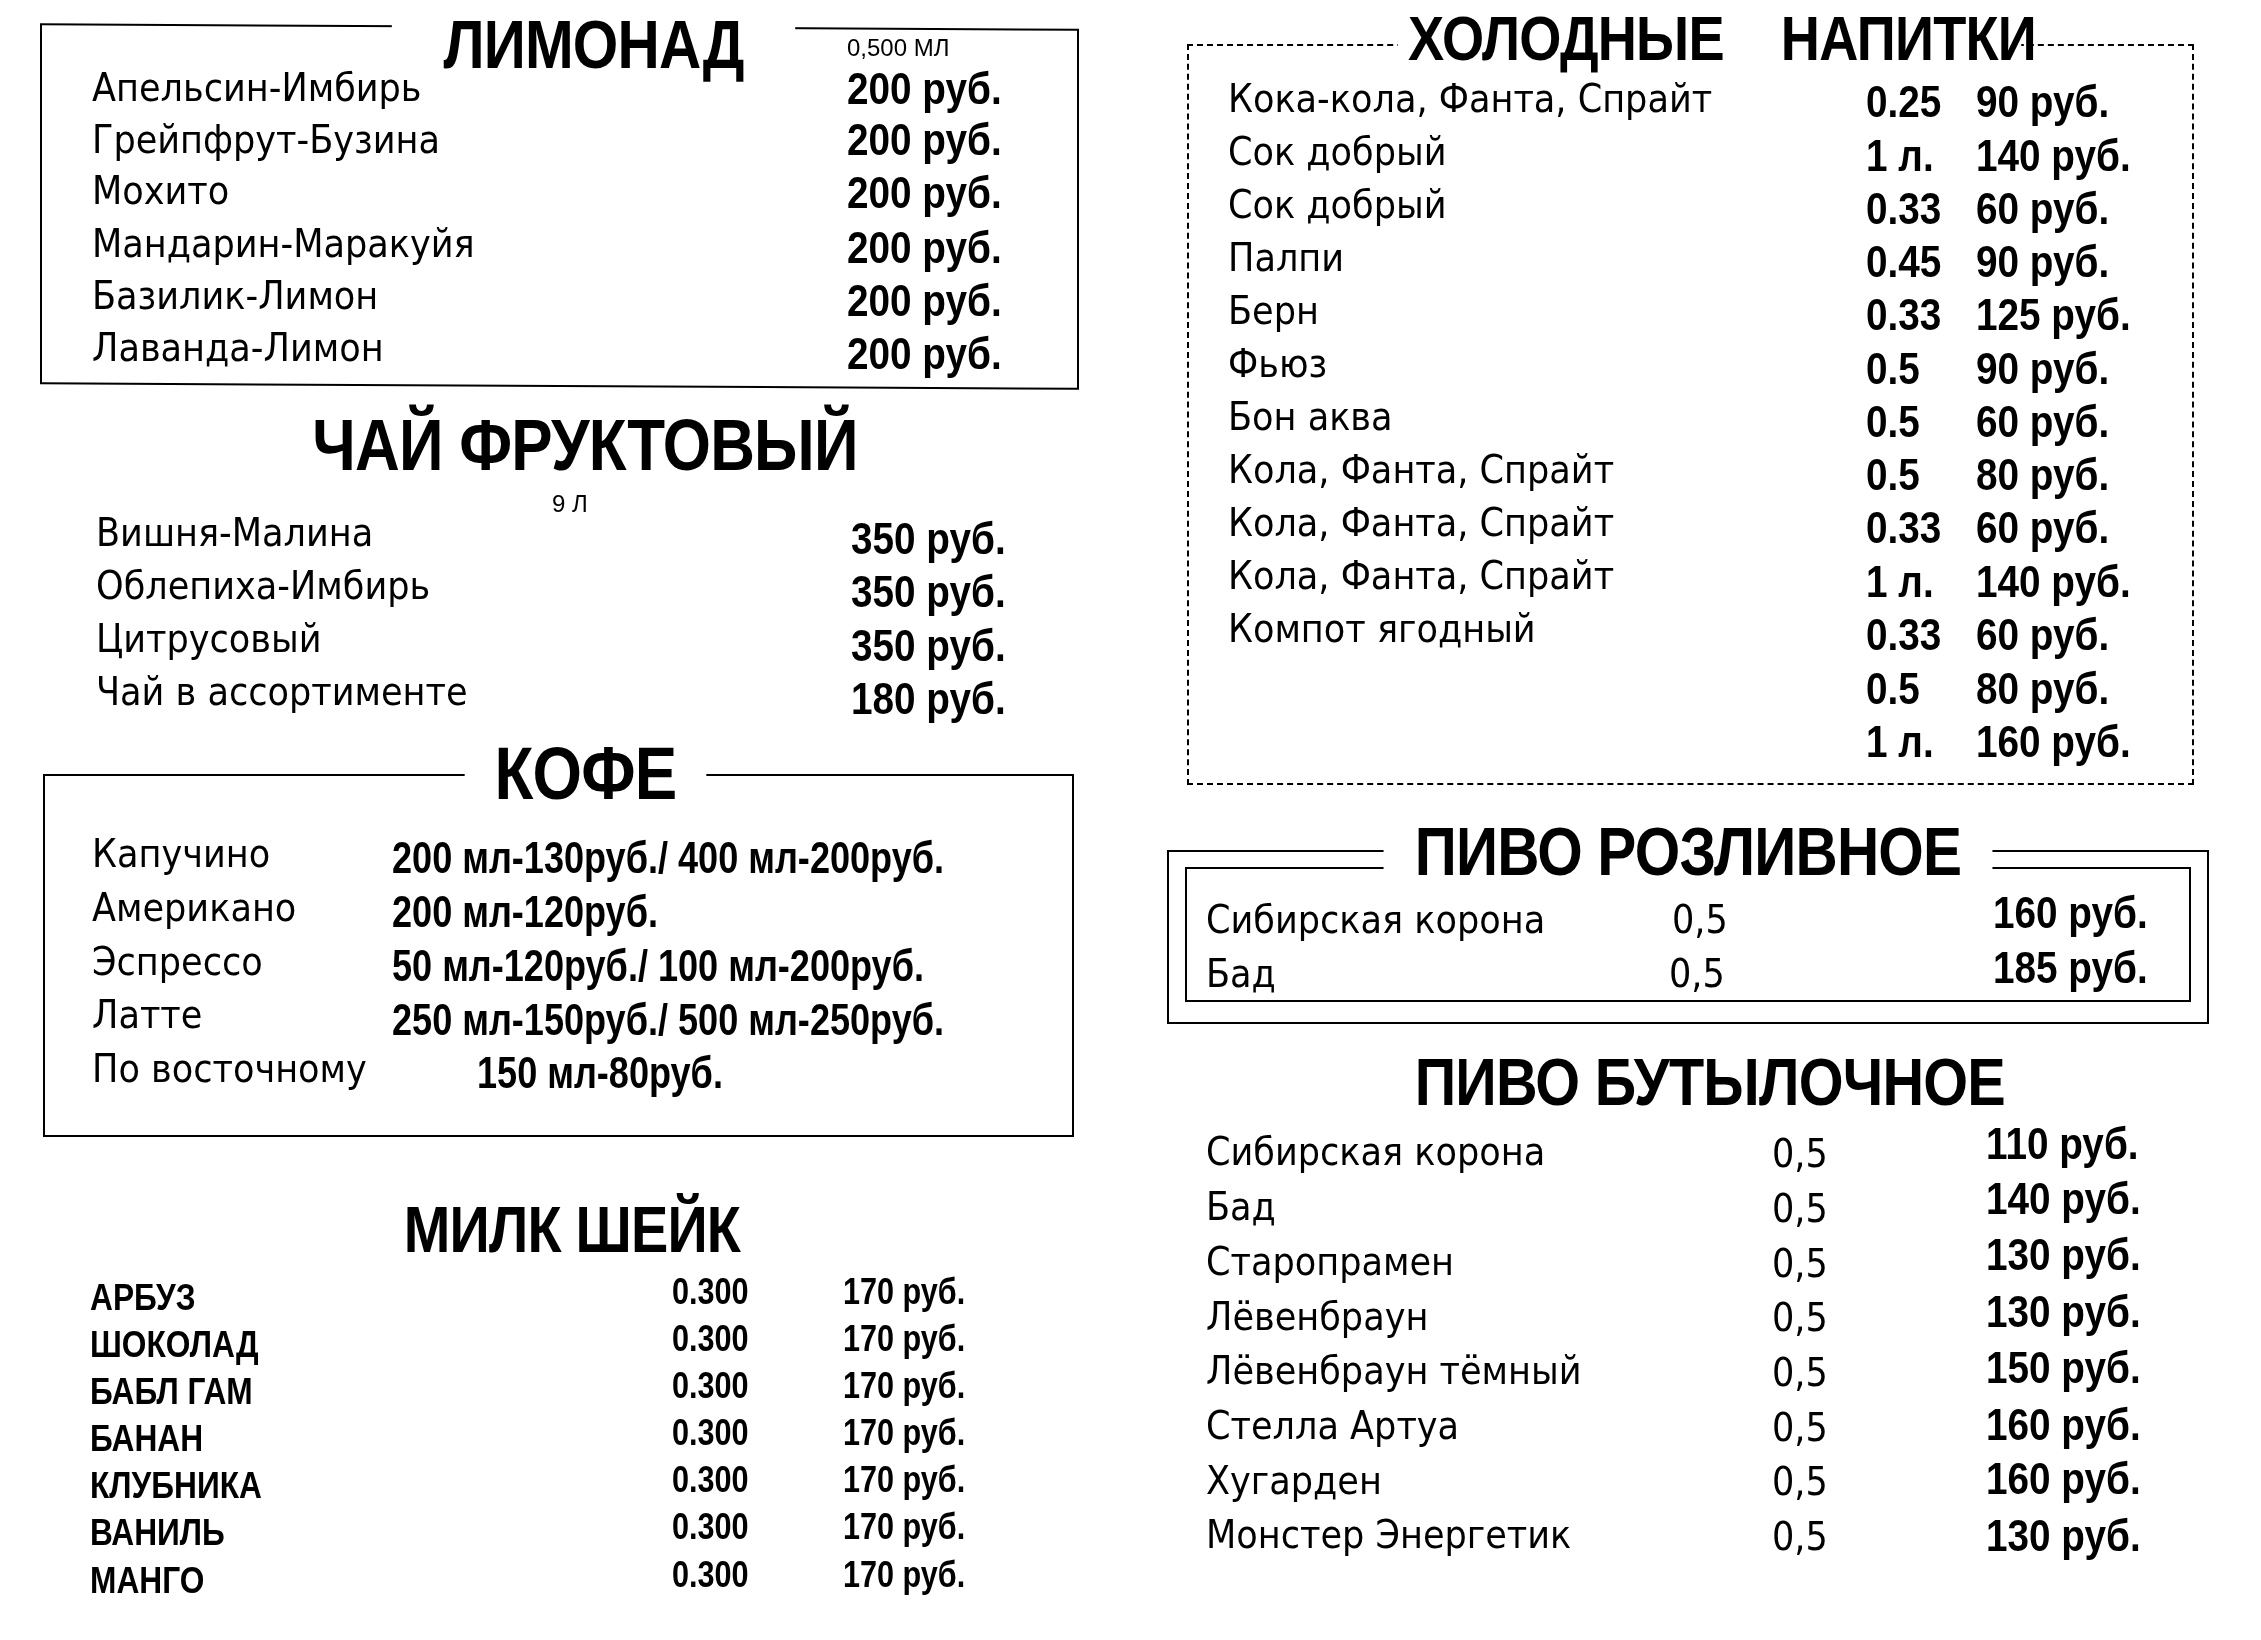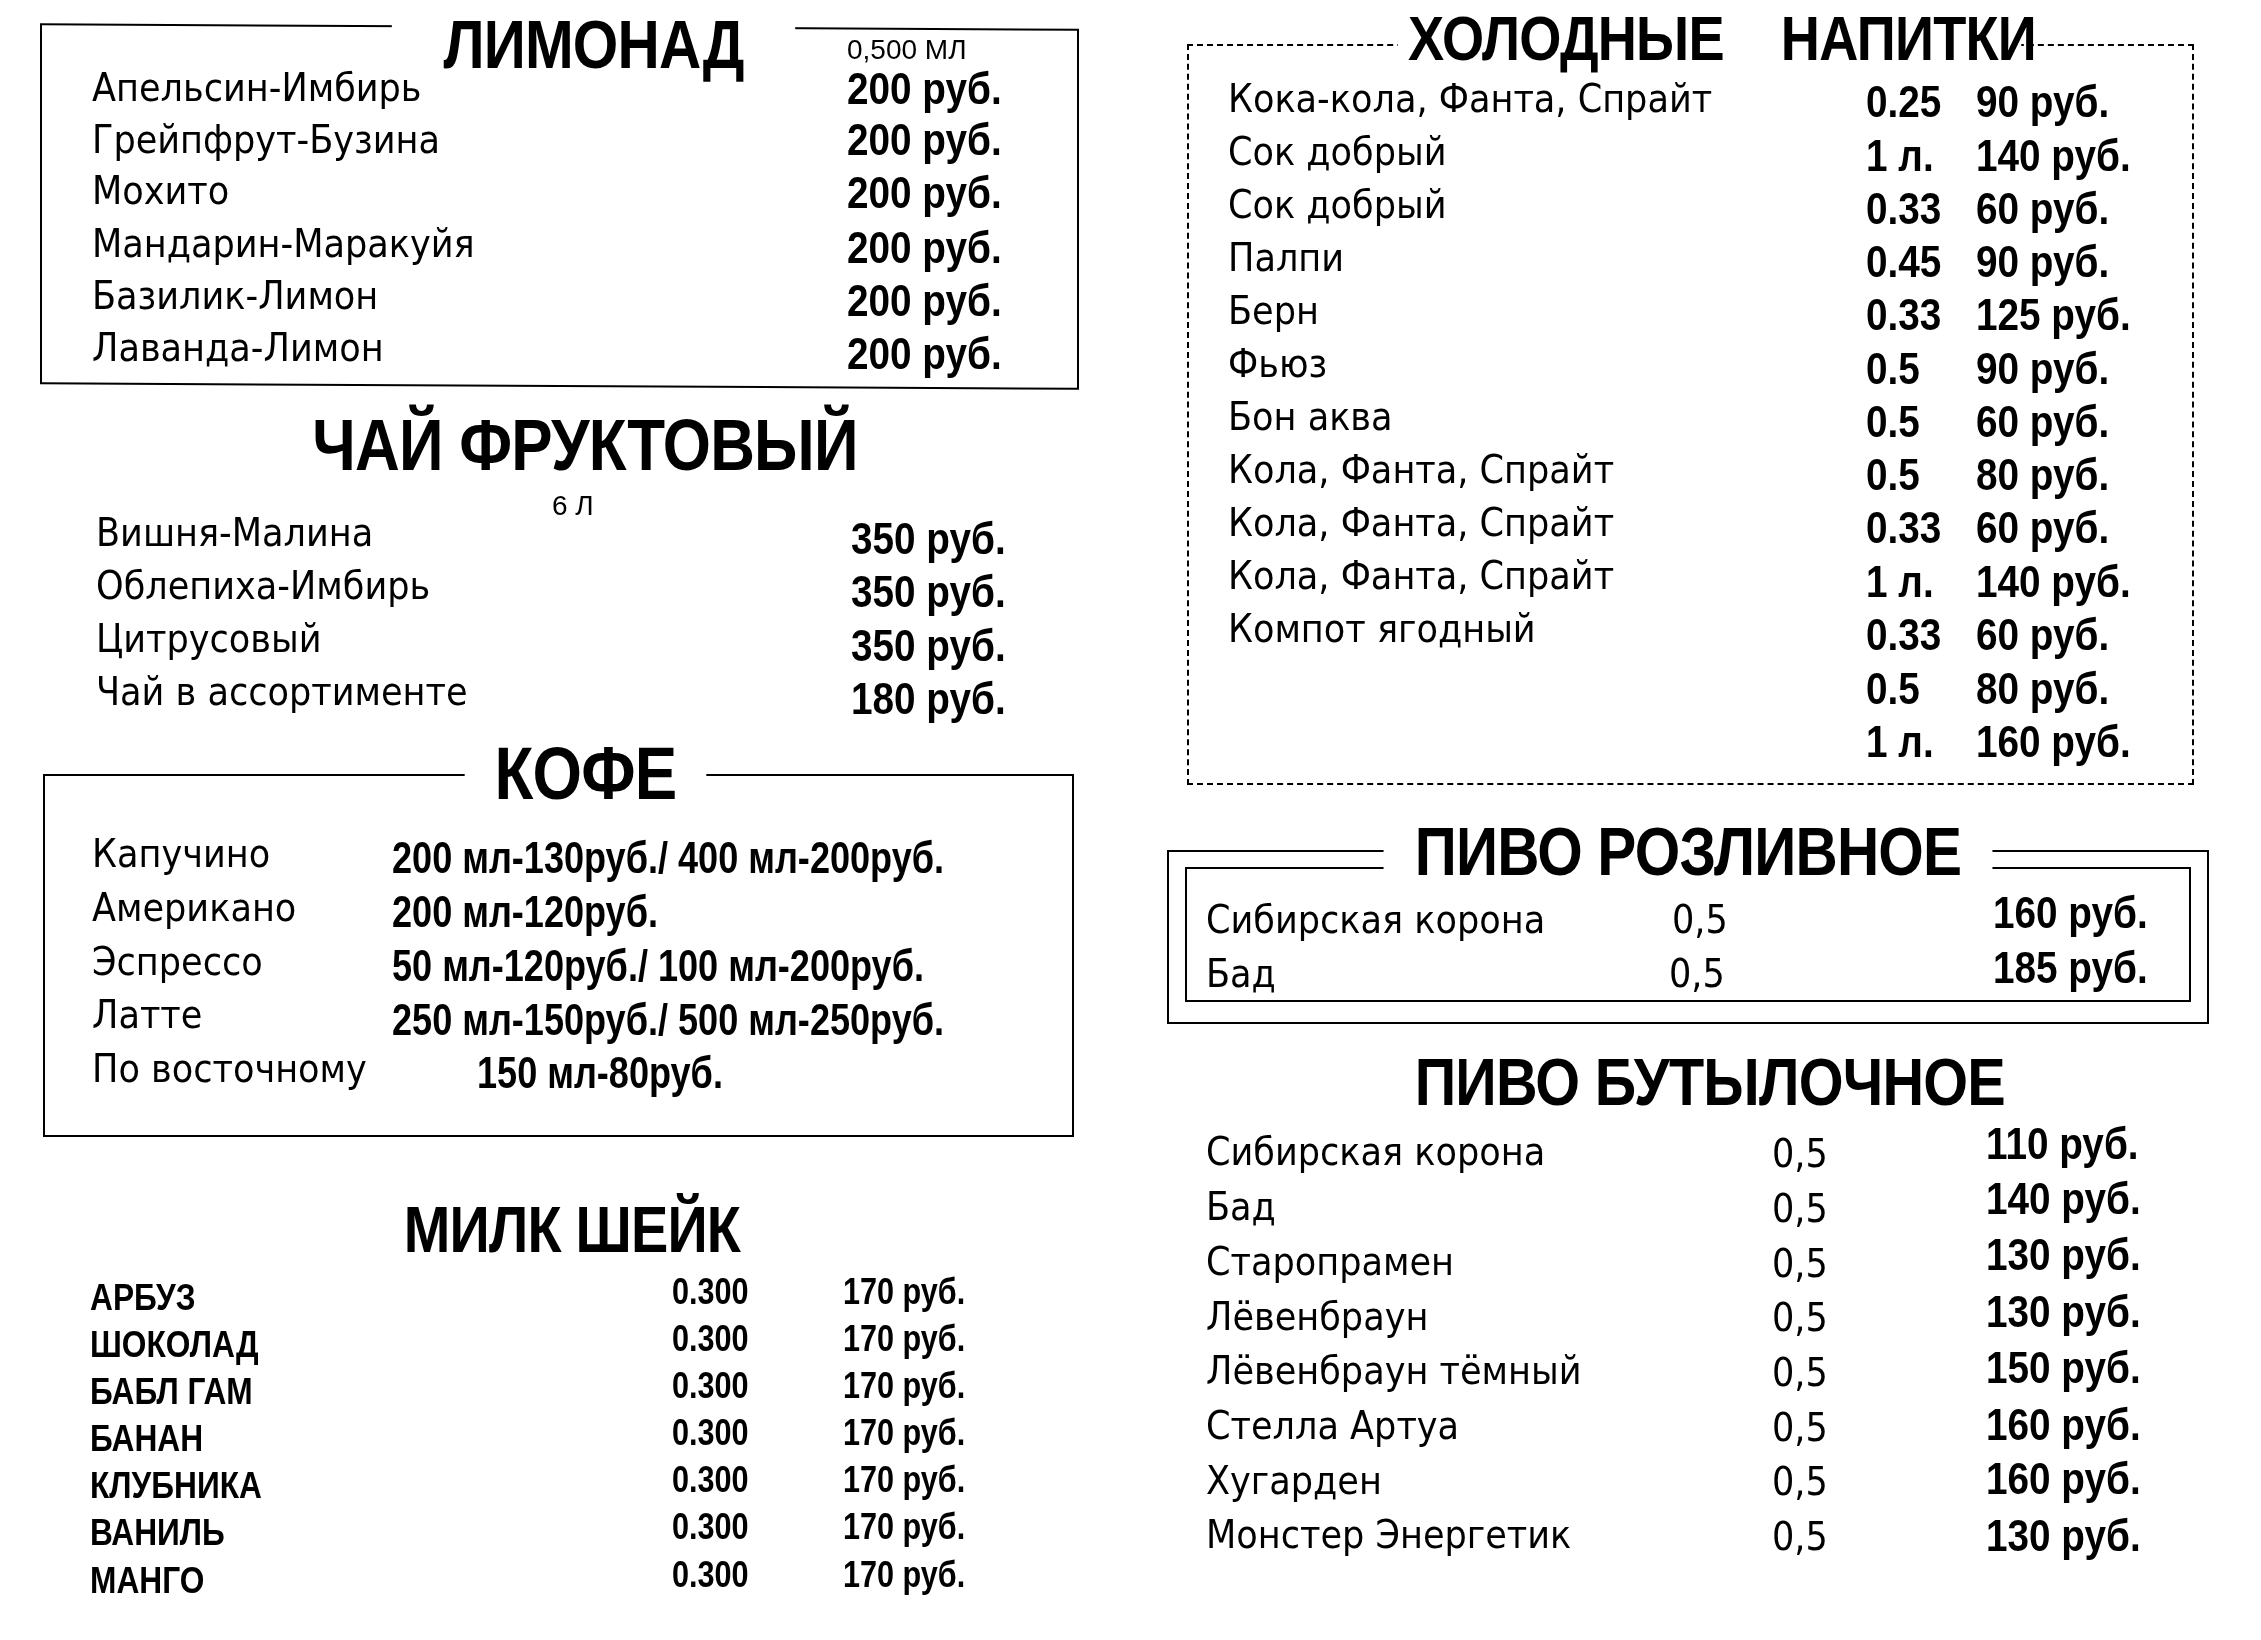--- a/index.html
+++ b/index.html
@@ -1,21 +1,21 @@
 <!DOCTYPE html>
 <html style="font-size:13.7px"><head>
 <meta charset="utf-8">
 <style>
   html, body { margin:0; padding:0; background:#ffffff; }
   body { width:2261px; height:1640px; position:relative; overflow:hidden; color:#000; font-family:"Liberation Sans", "DejaVu Sans", sans-serif; }
   .title { position:absolute; font-family:"Liberation Sans", sans-serif; font-weight:bold; font-size:62px; letter-spacing:-0.9px; transform:scaleX(0.86); transform-origin:center; white-space:nowrap; background:#fff; padding:0 12px; text-align:center; line-height:1; }
   .item { position:absolute; font-family:"DejaVu Sans", sans-serif; font-weight:normal; font-size:39px; white-space:nowrap; line-height:1; transform:scaleX(0.9); transform-origin:left; }
   .price { position:absolute; font-family:"Liberation Sans", sans-serif; font-weight:bold; font-size:44px; white-space:nowrap; line-height:1; transform:scaleX(0.88); transform-origin:left; }
   .vol { position:absolute; font-family:"DejaVu Sans", sans-serif; font-size:39px; white-space:nowrap; line-height:1; transform:scaleX(0.9); transform-origin:left; }
-  .small { position:absolute; font-family:"Liberation Sans", sans-serif; font-size:28px; white-space:nowrap; line-height:1; }
+  .small { position:absolute; font-family:"Liberation Sans", sans-serif; font-size:24px; white-space:nowrap; line-height:1; }
   .shake-name { position:absolute; font-family:"Liberation Sans", sans-serif; font-weight:bold; font-size:36px; white-space:nowrap; line-height:1; transform:scaleX(0.88); transform-origin:left; }
   .shake-num { position:absolute; font-family:"Liberation Sans", sans-serif; font-weight:bold; font-size:36px; white-space:nowrap; line-height:1; transform:scaleX(0.85); transform-origin:left; }
   .box { position:absolute; border:2.1px solid #000; box-sizing:border-box; }
   .box-dashed { position:absolute; border:2.1px dashed #000; box-sizing:border-box; }
   .coffee-price { position:absolute; font-family:"Liberation Sans", sans-serif; font-weight:bold; font-size:44px; white-space:nowrap; line-height:1; transform:scaleX(0.82); transform-origin:left; }
 </style>
 </head>
 <body>
 
 <section>
@@ -37,21 +37,21 @@
 
   <div class="item" style="left:92px; top:276px;">Базилик-Лимон</div>
   <div class="price" style="left:847px; top:279px;">200 руб.</div>
 
   <div class="item" style="left:92px; top:328px;">Лаванда-Лимон</div>
   <div class="price" style="left:847px; top:332px;">200 руб.</div>
 </section>
 
 <section>
   <div class="title" style="left:248px; top:409px; width:650px; font-size:72px;">ЧАЙ ФРУКТОВЫЙ</div>
-  <div class="small" style="left:552px; top:492px;">6 Л</div>
+  <div class="small" style="left:552px; top:492px;">9 Л</div>
 
   <div class="item" style="left:96px; top:513px;">Вишня-Малина</div>
   <div class="price" style="left:851px; top:517px;">350 руб.</div>
 
   <div class="item" style="left:96px; top:566px;">Облепиха-Имбирь</div>
   <div class="price" style="left:851px; top:570px;">350 руб.</div>
 
   <div class="item" style="left:96px; top:619px;">Цитрусовый</div>
   <div class="price" style="left:851px; top:624px;">350 руб.</div>
 

